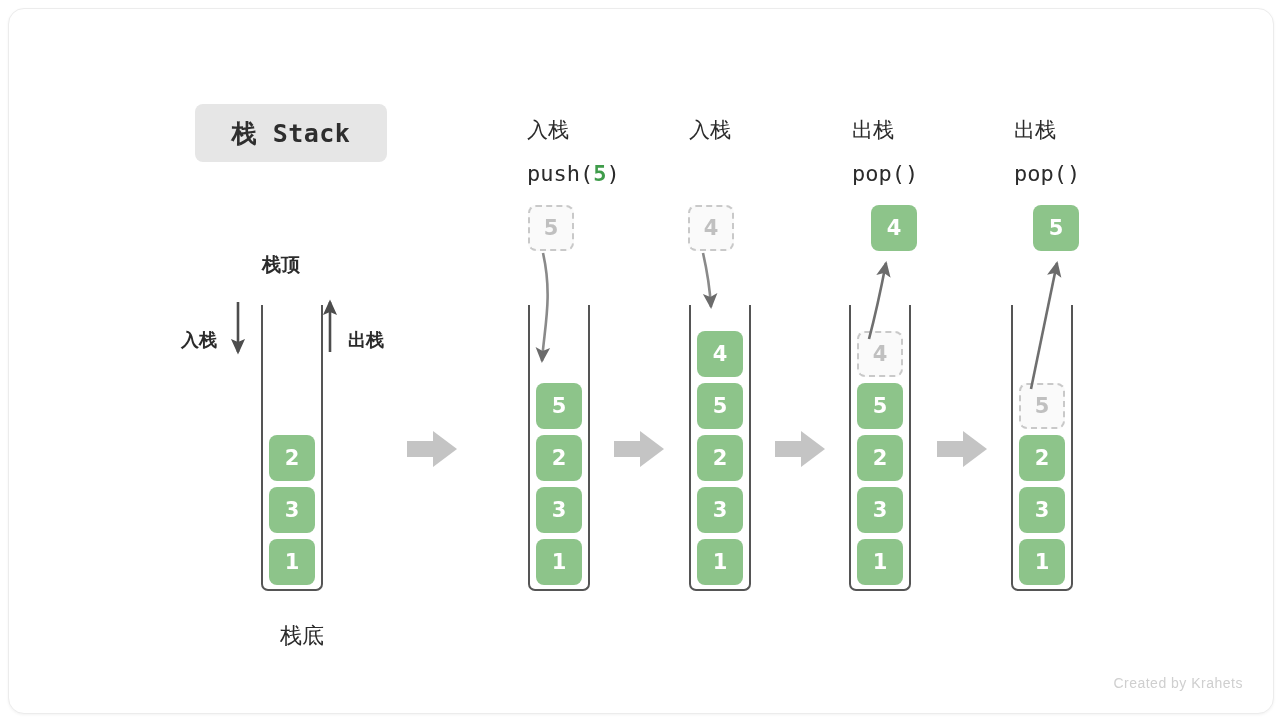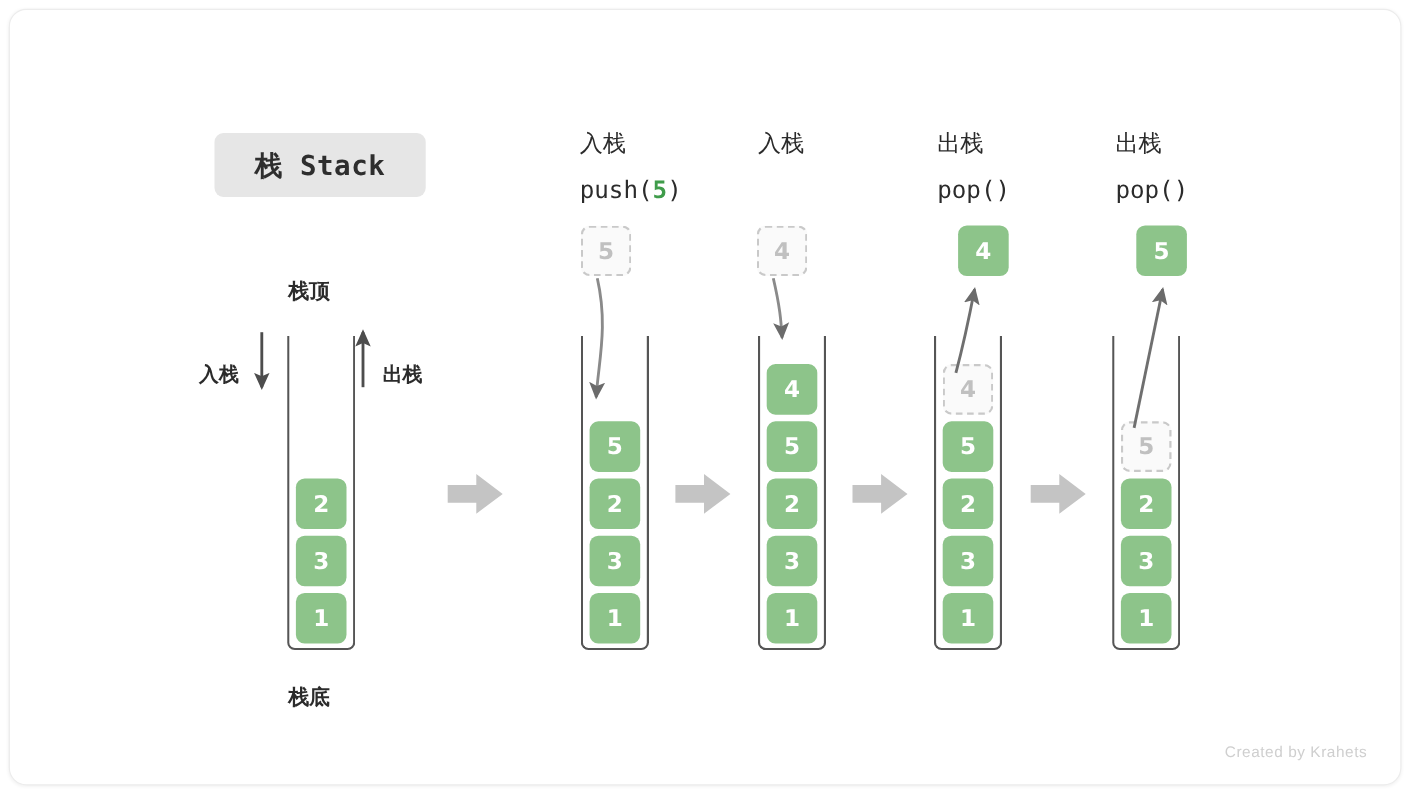--- a/index.html
+++ b/index.html
@@ -23,21 +23,21 @@
     background: #ffffff;
     border: 1px solid #ececec;
     border-radius: 16px;
     box-shadow: 0 1px 3px rgba(0,0,0,0.05);
     overflow: hidden;
   }
   
   .title-badge {
     position: absolute;
     left: 186px;
-    top: 112px;
+    top: 95px;
     width: 192px;
     height: 58px;
     background: #e6e6e6;
     border-radius: 8px;
     display: flex;
     align-items: center;
     justify-content: center;
     font-family: "DejaVu Sans Mono", "Liberation Mono", monospace;
     font-size: 25px;
     font-weight: bold;
@@ -52,23 +52,23 @@
     width: 62px;
     font-size: 19px;
     font-weight: bold;
     color: #2b2b2b;
   }
   .lbl-bottom {
     position: absolute;
     left: 253px;
     top: 612px;
     width: 62px;
-    text-align: left;
-    font-size: 19px;
-    font-weight: bold;
+    text-align: right;
+    font-size: 22px;
+    font-weight: normal;
     color: #2b2b2b;
   }
   .lbl-push {
     position: absolute;
     left: 172px;
     top: 319px;
     font-size: 18px;
     font-weight: bold;
     color: #2b2b2b;
   }

